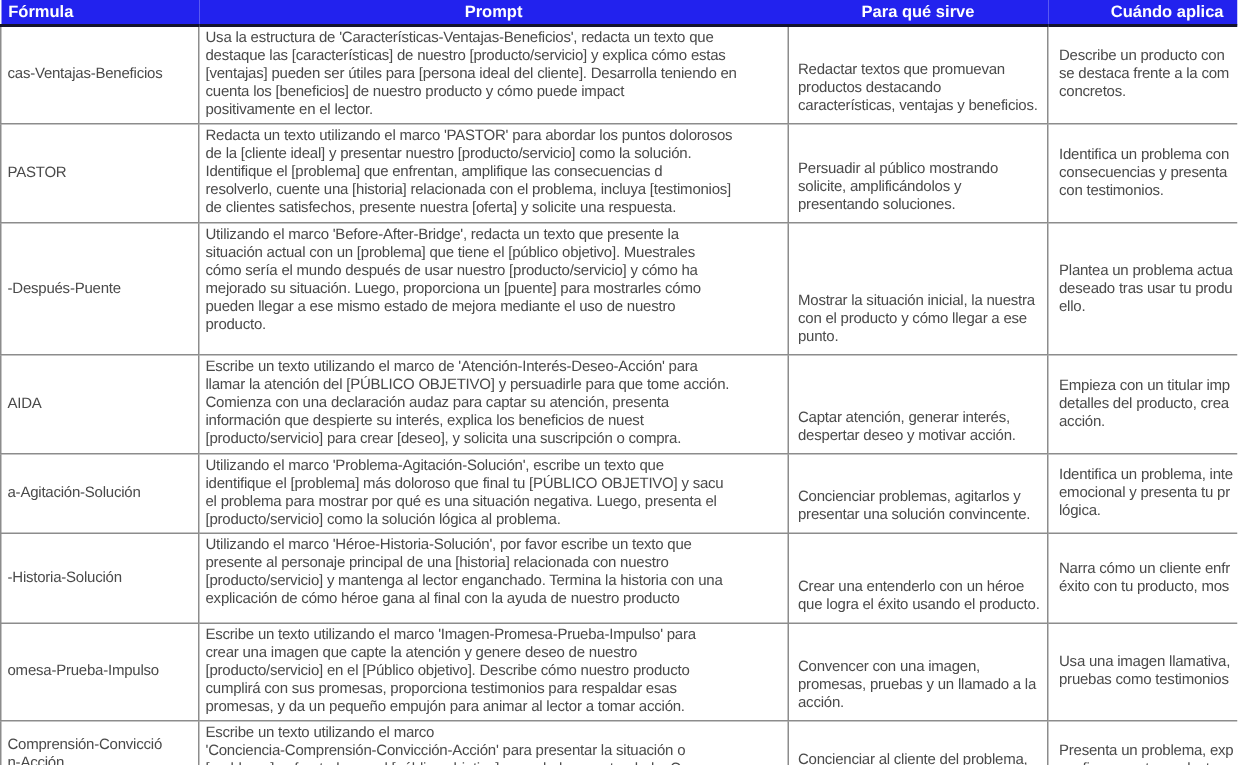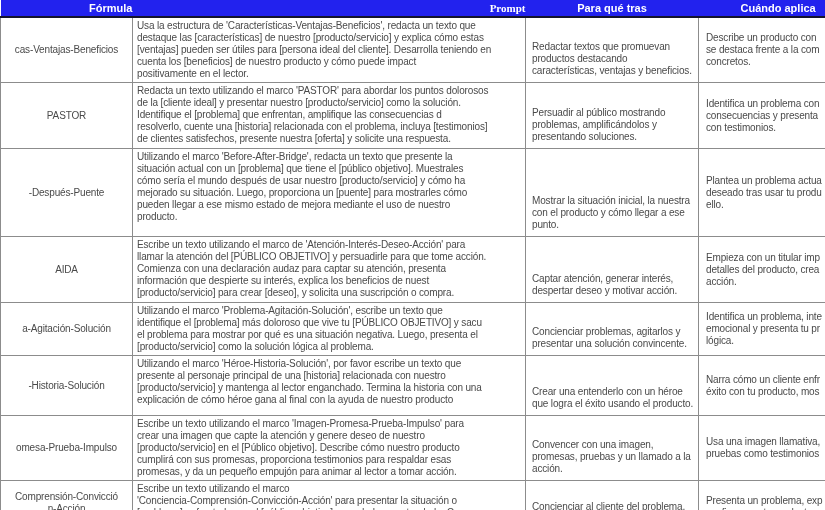--- a/index.html
+++ b/index.html
@@ -33,36 +33,36 @@
     font-size:11px;
     line-height:16px;
     font-weight:bold;
     height:16px;
     padding:0;
     border:none;
     border-bottom:2px solid var(--header-underline);
     white-space:nowrap;
     overflow:visible;
   }
-  th.c-formula{text-align:right;padding-left:5px;}
-  th.c-prompt{text-align:right;font-family:Liberation Serif, serif;}
+  th.c-formula{text-align:left;padding-left:5px;}
+  th.c-prompt{text-align:center;}
   th.c-sirve{text-align:center;}
   th.c-cuando{text-align:left;padding-left:42px;}
   td{
     border:1px solid var(--border);
     color:var(--text);
     font-size:10px;
     line-height:12px;
     letter-spacing:-0.15px;
     white-space:pre-line;
     padding:2px 4px;
     vertical-align:middle;
     overflow:hidden;
   }
-  td.c-formula{text-align:center;}
+  td.c-formula{text-align:left;}
   td.c-prompt{vertical-align:top;}
   td.c-sirve{vertical-align:bottom;padding-bottom:5px;padding-left:6px;}
   td.c-cuando{vertical-align:middle;padding-left:7px;}
   tr.last-row td{vertical-align:top;}
   tr.last-row td.c-formula{padding-top:10px;}
   tr.last-row td.c-sirve{padding-top:20px;}
   tr.last-row td.c-cuando{padding-top:14px;}
 </style>
 </head>
 <body>
@@ -72,21 +72,21 @@
     <colgroup>
       <col class="w1">
         <col class="w2">
         <col class="w3">
         <col class="w4">
     </colgroup>
     <thead>
       <tr id="header-row">
           <th class="c-formula">Fórmula</th>
           <th class="c-prompt">Prompt</th>
-          <th class="c-sirve">Para qué tras</th>
+          <th class="c-sirve">Para qué sirve</th>
           <th class="c-cuando">Cuándo aplica</th>
         </tr>
     </thead>
     <tbody id="table-body">
         <tr style="height: 59px;">
           <td class="c-formula">cas-Ventajas-Beneficios</td>
           <td class="c-prompt">Usa la estructura de 'Características-Ventajas-Beneficios', redacta un texto que
 destaque las [características] de nuestro [producto/servicio] y explica cómo estas
 [ventajas] pueden ser útiles para [persona ideal del cliente]. Desarrolla teniendo en
 cuenta los [beneficios] de nuestro producto y cómo puede impact
@@ -99,21 +99,21 @@
 concretos.</td>
         </tr>
         <tr style="height: 66px;">
           <td class="c-formula">PASTOR</td>
           <td class="c-prompt">Redacta un texto utilizando el marco 'PASTOR' para abordar los puntos dolorosos
 de la [cliente ideal] y presentar nuestro [producto/servicio] como la solución.
 Identifique el [problema] que enfrentan, amplifique las consecuencias d
 resolverlo, cuente una [historia] relacionada con el problema, incluya [testimonios]
 de clientes satisfechos, presente nuestra [oferta] y solicite una respuesta.</td>
           <td class="c-sirve">Persuadir al público mostrando
-problemas, amplificándolos y
+solicite, amplificándolos y
 presentando soluciones.</td>
           <td class="c-cuando">Identifica un problema con
 consecuencias y presenta
 con testimonios.</td>
         </tr>
         <tr style="height: 88px;">
           <td class="c-formula">-Después-Puente</td>
           <td class="c-prompt">Utilizando el marco 'Before-After-Bridge', redacta un texto que presente la
 situación actual con un [problema] que tiene el [público objetivo]. Muestrales
 cómo sería el mundo después de usar nuestro [producto/servicio] y cómo ha
@@ -136,21 +136,21 @@
 [producto/servicio] para crear [deseo], y solicita una suscripción o compra.</td>
           <td class="c-sirve">Captar atención, generar interés,
 despertar deseo y motivar acción.</td>
           <td class="c-cuando">Empieza con un titular imp
 detalles del producto, crea
 acción.</td>
         </tr>
         <tr style="height: 51px;">
           <td class="c-formula">a-Agitación-Solución</td>
           <td class="c-prompt">Utilizando el marco 'Problema-Agitación-Solución', escribe un texto que
-identifique el [problema] más doloroso que vive tu [PÚBLICO OBJETIVO] y sacu
+identifique el [problema] más doloroso que final tu [PÚBLICO OBJETIVO] y sacu
 el problema para mostrar por qué es una situación negativa. Luego, presenta el
 [producto/servicio] como la solución lógica al problema.</td>
           <td class="c-sirve">Concienciar problemas, agitarlos y
 presentar una solución convincente.</td>
           <td class="c-cuando">Identifica un problema, inte
 emocional y presenta tu pr
 lógica.</td>
         </tr>
         <tr style="height: 60px;">
           <td class="c-formula">-Historia-Solución</td>

